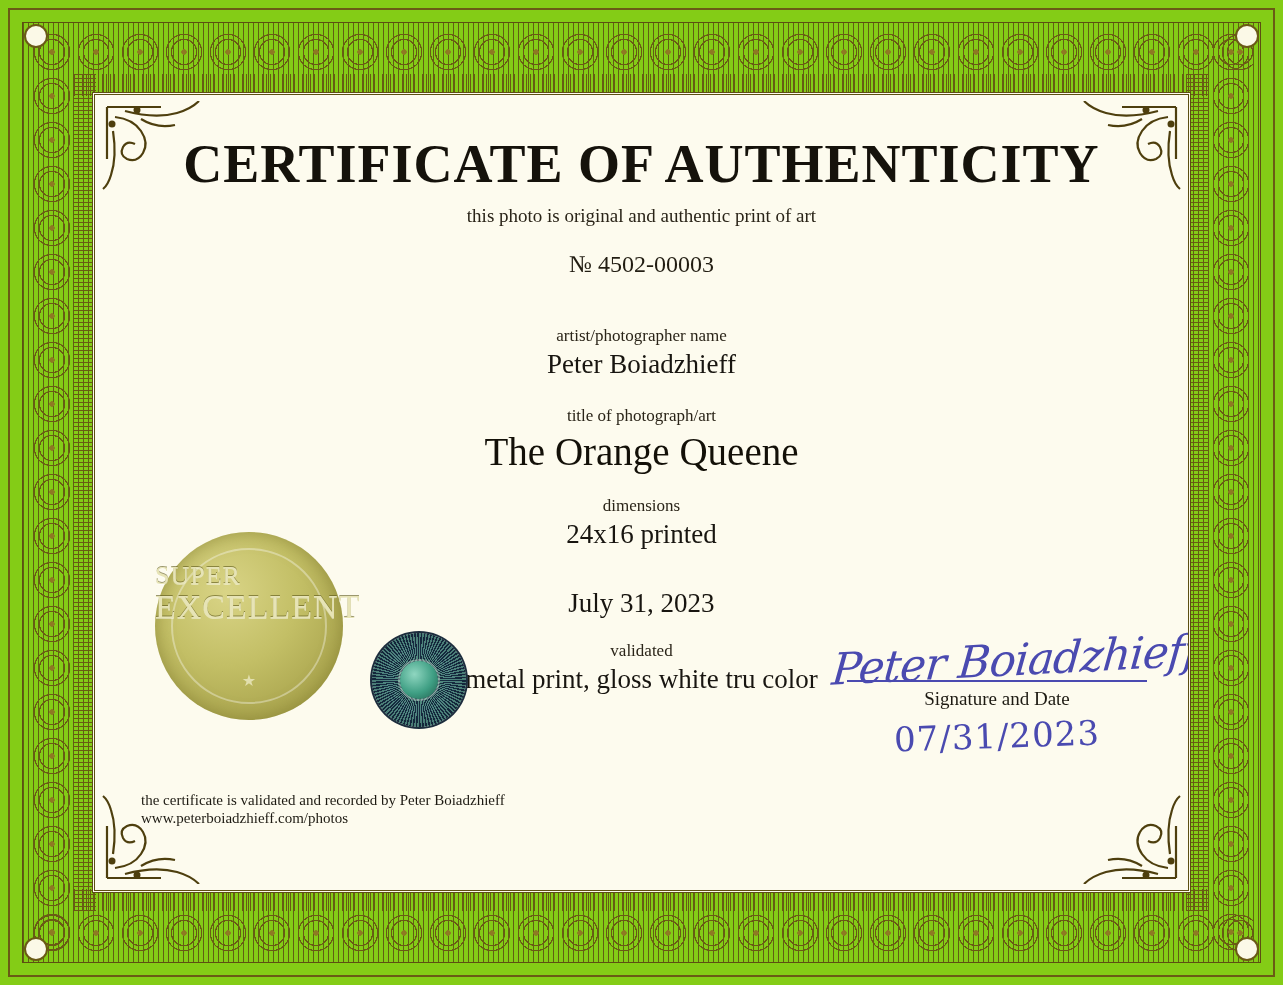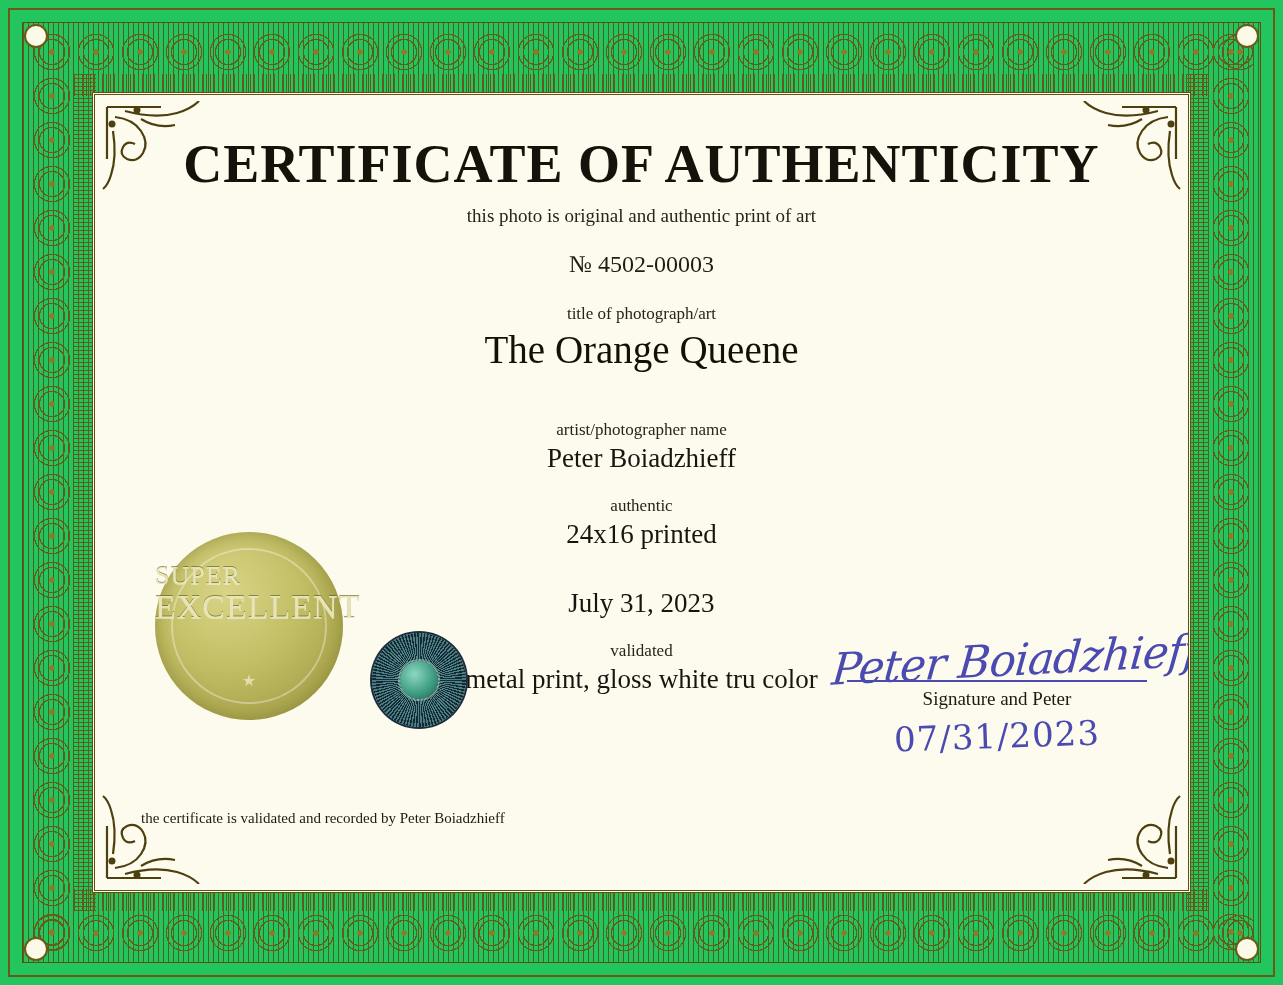--- a/index.html
+++ b/index.html
@@ -12,21 +12,21 @@
     height: 985px;
     overflow: hidden;
     font-family: "Liberation Serif", serif;
   }
 
   
   .certificate {
     position: relative;
     width: 1283px;
     height: 985px;
-    background: #22c55e;
+    background: #84cc16;
     box-sizing: border-box;
   }
 
   
   .outer-rule {
     position: absolute;
     left: 8px; top: 8px; right: 8px; bottom: 8px;
     border: 2px solid #6a5a15;
     box-sizing: border-box;
   }
@@ -358,32 +358,32 @@
         <circle cx="36" cy="9" r="3.5" fill="#4e3f0e" stroke="none"></circle>
         <path d="M40 18 q16 10 34 6"></path>
       </g>
     </svg>
 
     <div class="content">
       <div class="title">CERTIFICATE OF AUTHENTICITY</div>
       <div class="subtitle">this photo is original and authentic print of art</div>
       <div class="serial">№ 4502-00003</div>
 
+      <div class="grp grp-artist">
+        <div class="lbl">artist/photographer name</div>
+        <div class="val">Peter Boiadzhieff</div>
+      </div>
+
       <div class="grp grp-title">
         <div class="lbl">title of photograph/art</div>
         <div class="val val-big">The Orange Queene</div>
       </div>
 
-      <div class="grp grp-artist">
-        <div class="lbl">artist/photographer name</div>
-        <div class="val">Peter Boiadzhieff</div>
-      </div>
-
       <div class="grp grp-dim">
-        <div class="lbl">authentic</div>
+        <div class="lbl">dimensions</div>
         <div class="val">24x16 printed</div>
       </div>
 
       <div class="grp grp-printed">
         <div class="val">July 31, 2023</div>
       </div>
 
       <div class="grp grp-material">
         <div class="lbl">validated</div>
         <div class="val">metal print, gloss white tru color</div>
@@ -399,22 +399,23 @@
       <div class="seal-star">★</div>
     </div>
 
     <div class="seal-holo">
       <div class="globe"></div>
     </div>
 
     <div class="sig-block">
       <div class="sig-script">Peter Boiadzhieff</div>
       <div class="sig-line"></div>
-      <div class="sig-label">Signature and Peter</div>
+      <div class="sig-label">Signature and Date</div>
       <div class="sig-date">07/31/2023</div>
     </div>
 
     <div class="footer">
       <div>the certificate is validated and recorded by Peter Boiadzhieff</div>
+      <div>www.peterboiadzhieff.com/photos</div>
     </div>
 
   </div>
 </div>
 
 </body></html>

